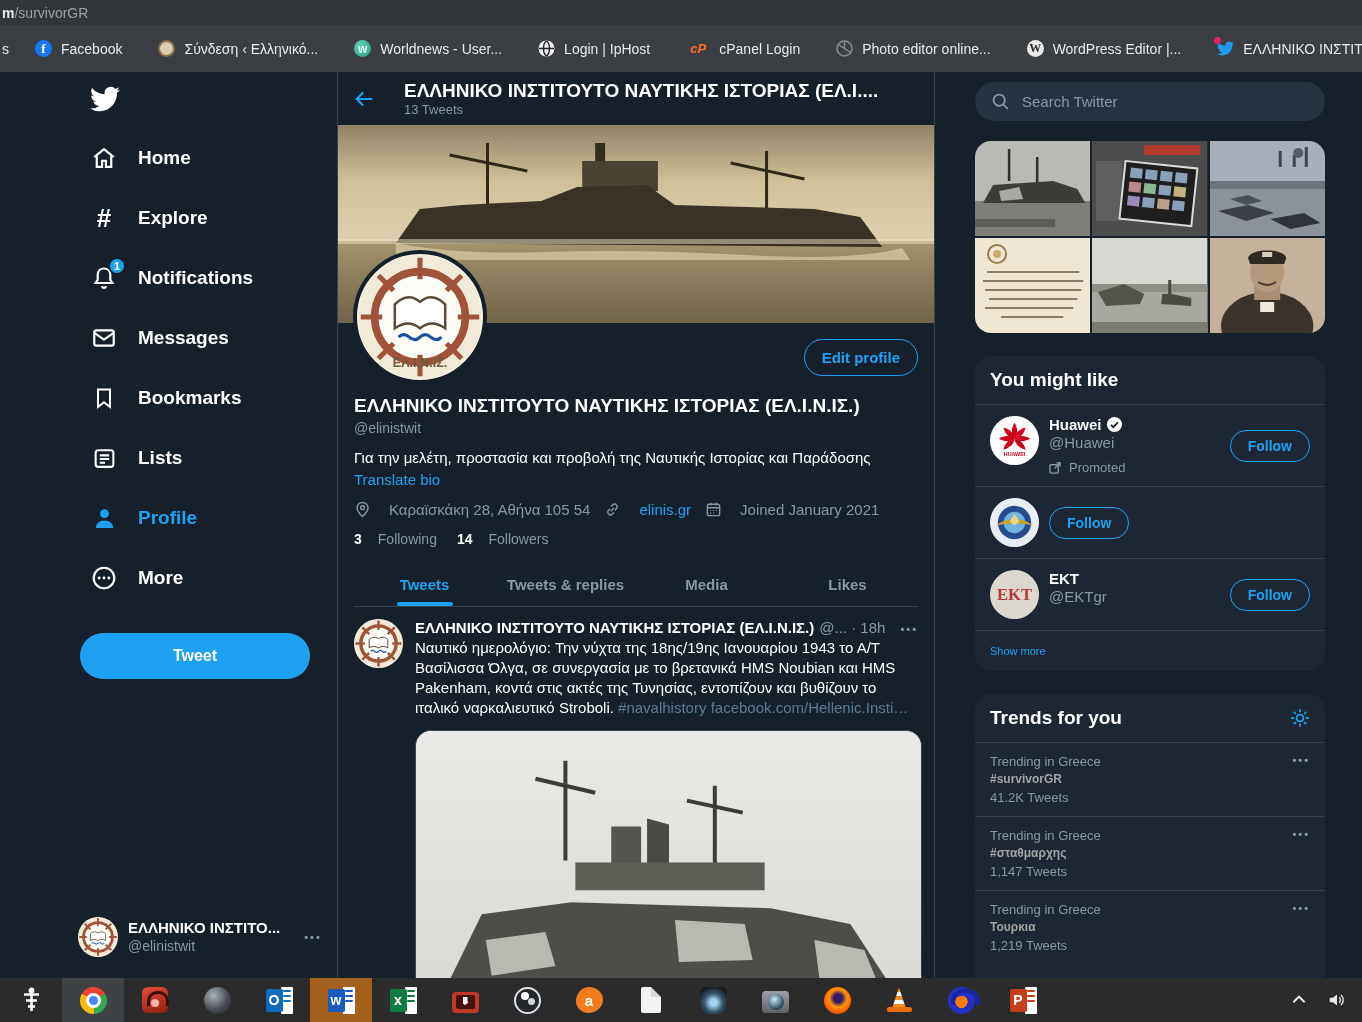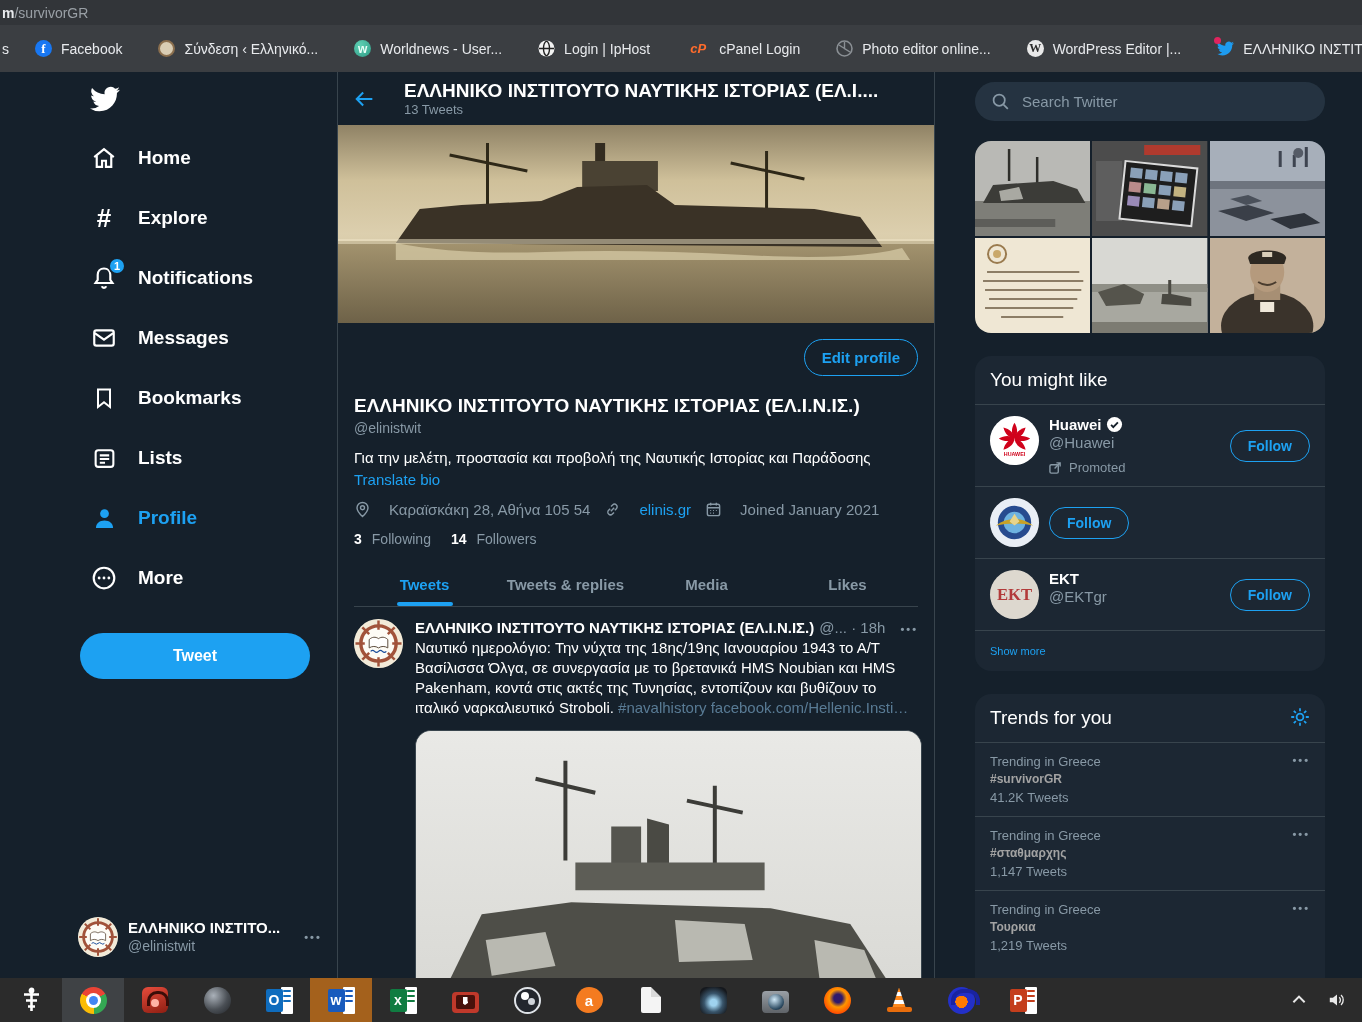--- a/index.html
+++ b/index.html
@@ -66,21 +66,21 @@
   .pinfo{padding:72px 16px 0}
   .dname{font-size:19px;font-weight:bold;color:#fff;line-height:1.2}
   .dhandle{font-size:14px;color:#8899a6;margin-top:2px}
   .bio{font-size:15px;color:#fff;margin-top:13px}
   .translate{font-size:15px;color:#1da1f2;margin-top:5px;cursor:pointer;display:inline-block}
   .metarow{display:flex;align-items:center;gap:14px;margin-top:12px;font-size:15px;color:#8899a6;flex-wrap:nowrap}
   .metaitem{display:flex;align-items:center;gap:18px;white-space:nowrap}
   .metaitem a{color:#1da1f2;text-decoration:none;cursor:pointer}
   .countrow{display:flex;gap:20px;margin-top:13px;font-size:14px}
   .cnum{color:#fff;font-weight:bold}
-  .clabel{color:#8899a6;margin-left:10px}
+  .clabel{color:#8899a6;margin-left:16px}
   .tabs{display:flex;margin-top:16px;border-bottom:1px solid #38444d;height:44px}
   .tab{flex:1;display:flex;align-items:center;justify-content:center;position:relative;
     font-size:15px;font-weight:bold;color:#8899a6;cursor:pointer}
   .tab.active{color:#1da1f2}
   .tab.active::after{content:"";position:absolute;bottom:0;left:50%;transform:translateX(-50%);
     width:56px;height:4px;border-radius:2px;background:#1da1f2}
 
   
   .tweetrow{display:flex;gap:12px;padding:12px 16px 0;cursor:pointer}
   .av49{width:49px;height:49px;border-radius:50%;overflow:hidden;background:#f2ead8;flex:0 0 auto}
@@ -99,22 +99,22 @@
   .rightcol{position:absolute;left:975px;top:0;width:350px;height:100%}
   .searchbox{margin-top:10px;height:39px;border-radius:20px;background:#253341;display:flex;align-items:center;
     gap:12px;padding:0 16px}
   .searchbox input{flex:1;background:transparent;border:none;outline:none;color:#fff;font-size:15px;font-family:inherit}
   .searchbox input::placeholder{color:#8899a6}
   .mediagrid{margin-top:20px;height:192px;display:grid;grid-template-columns:1fr 1fr 1fr;grid-template-rows:1fr 1fr;
     gap:2px;border-radius:16px;overflow:hidden;cursor:pointer}
   .gcell{position:relative;overflow:hidden}
   .gcell svg{width:100%;height:100%;display:block}
   .card{margin-top:23px;background:#1c2733;border-radius:16px;overflow:hidden}
-  .cardhead{padding:13px 15px;font-size:19px;font-weight:normal;color:#fff;border-bottom:1px solid #38444d;
-    display:flex;justify-content:space-between}
+  .cardhead{padding:13px 15px;font-size:19px;font-weight:bold;color:#fff;border-bottom:1px solid #38444d;
+    display:flex;align-items:center;justify-content:space-between}
   .sugrow{display:flex;padding:11px 15px;border-bottom:1px solid #38444d;gap:10px;cursor:pointer}
   .sugbody{flex:1;min-width:0}
   .sugname{display:flex;align-items:center;gap:4px;font-size:15px;font-weight:bold;color:#fff;white-space:nowrap}
   .sughandle{font-size:15px;color:#8899a6;margin-top:1px}
   .promoline{display:flex;align-items:center;gap:7px;margin-top:9px;font-size:13px;color:#8899a6}
   .followbtn{align-self:center;height:32px;padding:0 17px;border-radius:16px;background:transparent;
     border:1px solid #1da1f2;color:#1da1f2;font-weight:bold;font-size:14px;cursor:pointer;font-family:inherit;flex:0 0 auto}
   .showmore{padding:14px 15px;font-size:11px;color:#1da1f2;cursor:pointer}
   .trendrow{position:relative;padding:11px 15px;border-bottom:1px solid #38444d;cursor:pointer}
   .trendrow:last-child{border-bottom:none}
@@ -381,20 +381,39 @@
           <rect y="116" width="598" height="82" fill="url(#sea)"></rect>
           <path d="M258 18h10v24h-10z" fill="#332c20"></path>
           <path d="M245 36h76v30h-76z" fill="#4a4233"></path>
           <path d="M150 82V18M112 30l78 16M430 84V26M394 38l74 16" stroke="#2e2818" stroke-width="3" fill="none"></path>
           <path d="M58 118L82 84l42-4 80-4 36-14 70-2 28 20 140 4 46 8 22 30z" fill="#3a3226"></path>
           <path d="M58 118q60 12 150 9t200 3 158-7l8 12H58z" fill="#d6c9a6" opacity="0.75"></path>
           <rect y="114" width="598" height="5" fill="#efe6c8" opacity="0.5"></rect>
         </svg>
       </div>
 
+      <div class="avatar-big">
+        <svg viewBox="0 0 100 100">
+          <circle cx="50" cy="50" r="49" fill="#f2ead8"></circle>
+          <circle cx="50" cy="50" r="36" fill="#fdfbf5" stroke="#a1523a" stroke-width="6"></circle>
+          <g stroke="#a1523a" stroke-width="4">
+            <line x1="50" y1="3" x2="50" y2="20"></line>
+              <line x1="50" y1="80" x2="50" y2="97"></line>
+            <line x1="3" y1="50" x2="20" y2="50"></line>
+              <line x1="80" y1="50" x2="97" y2="50"></line>
+            <line x1="17" y1="17" x2="29" y2="29"></line>
+              <line x1="83" y1="17" x2="71" y2="29"></line>
+            <line x1="17" y1="83" x2="29" y2="71"></line>
+              <line x1="83" y1="83" x2="71" y2="71"></line>
+          </g>
+          <path d="M30 40c7-7 14-7 20-2 6-5 13-5 20 2v19c-7-5-14-5-20 0-6-5-13-5-20 0z" fill="#fff" stroke="#5a4a3a" stroke-width="2"></path>
+          <path d="M33 66q4-4 8.5 0t8.5 0t8.5 0t8.5 0" stroke="#1d4f9c" fill="none" stroke-width="2.5"></path>
+          <text x="50" y="90" text-anchor="middle" font-size="10" font-weight="bold" fill="#6b5a42">ΕΛ.Ι.Ν.ΙΣ.</text>
+        </svg>
+      </div>
 
       <button class="editbtn">Edit profile</button>
 
       <div class="pinfo">
         <div class="dname">ΕΛΛΗΝΙΚΟ ΙΝΣΤΙΤΟΥΤΟ ΝΑΥΤΙΚΗΣ ΙΣΤΟΡΙΑΣ (ΕΛ.Ι.Ν.ΙΣ.)</div>
         <div class="dhandle">@elinistwit</div>
         <div class="bio">Για την μελέτη, προστασία και προβολή της Ναυτικής Ιστορίας και Παράδοσης</div>
         <span class="translate">Translate bio</span>
         <div class="metarow">
           <span class="metaitem">

